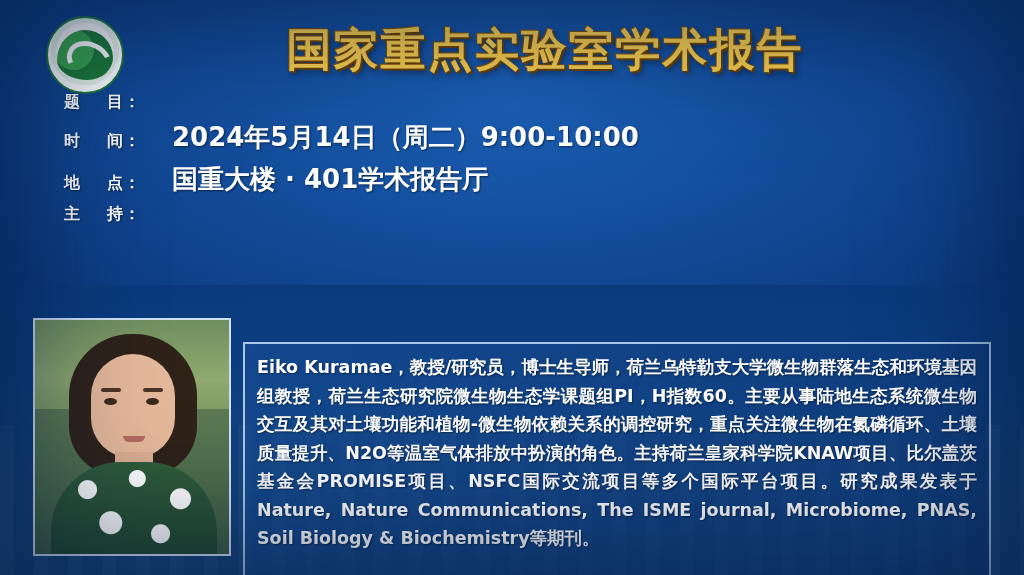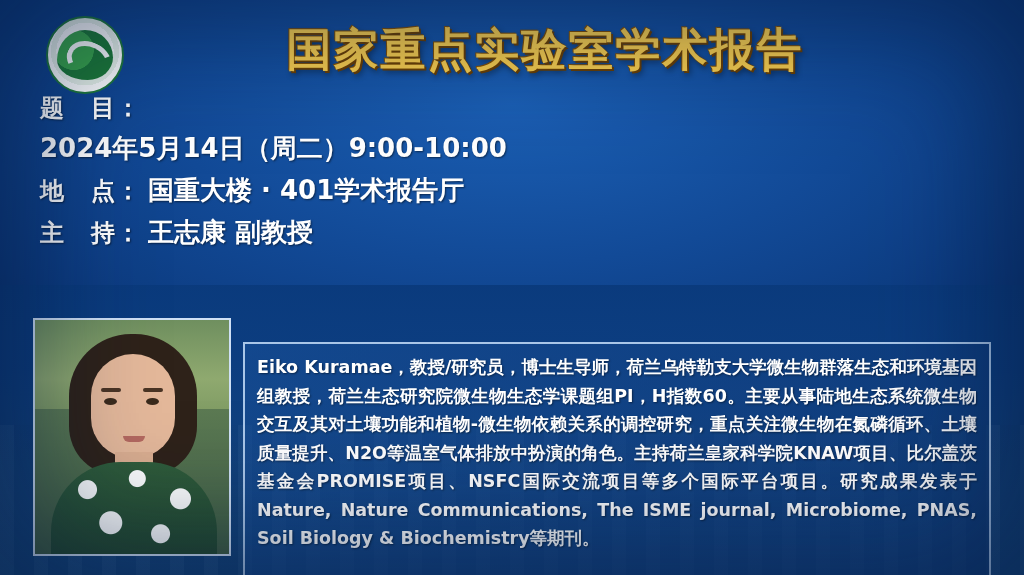--- a/index.html
+++ b/index.html
@@ -119,24 +119,25 @@
     display: flex;
     align-items: baseline;
     margin-bottom: 7px;
     color: #ffffff;
   }
   .label {
     flex: 0 0 auto;
     width: 108px;
     font-family: "DejaVu Sans", sans-serif;
     font-weight: bold;
-    font-size: 24px;
+    font-size: 16px;
     letter-spacing: 1px;
     color: #ffffff;
     text-shadow: 1px 1px 2px rgba(0,0,0,.5);
+    margin-left: 24px;
   }
   .label .sp { display: inline-block; width: 26px; }
   .value {
     font-family: "Liberation Serif", serif;
     font-weight: bold;
     font-size: 25px;
     color: #ffffff;
     text-shadow: 1px 1px 2px rgba(0,0,0,.5);
     white-space: nowrap;
   }
@@ -273,36 +274,38 @@
 
   <div class="info">
 
     <div class="row">
       <div class="label">
         <span>题</span><span class="sp"></span><span>目：</span>
       </div>
     </div>
 
     <div class="row">
+      <div class="label">
+        <span>时</span><span class="sp"></span><span>间：</span>
+      </div>
       <div class="value cn">2024年5月14日（周二）9:00-10:00</div>
     </div>
 
     <div class="row">
       <div class="label">
         <span>地</span><span class="sp"></span><span>点：</span>
       </div>
       <div class="value cn">国重大楼 · 401学术报告厅</div>
     </div>
 
 
     <div class="row">
       <div class="label">
         <span>主</span><span class="sp"></span><span>持：</span>
       </div>
-      <div class="value cn">王志康 副教授</div>
     </div>
 
   </div>
 
   <div class="portrait">
     <div class="sky"></div>
     <div class="ground"></div>
     <div class="hair"></div>
     <div class="face"></div>
     <div class="brow-l"></div>

